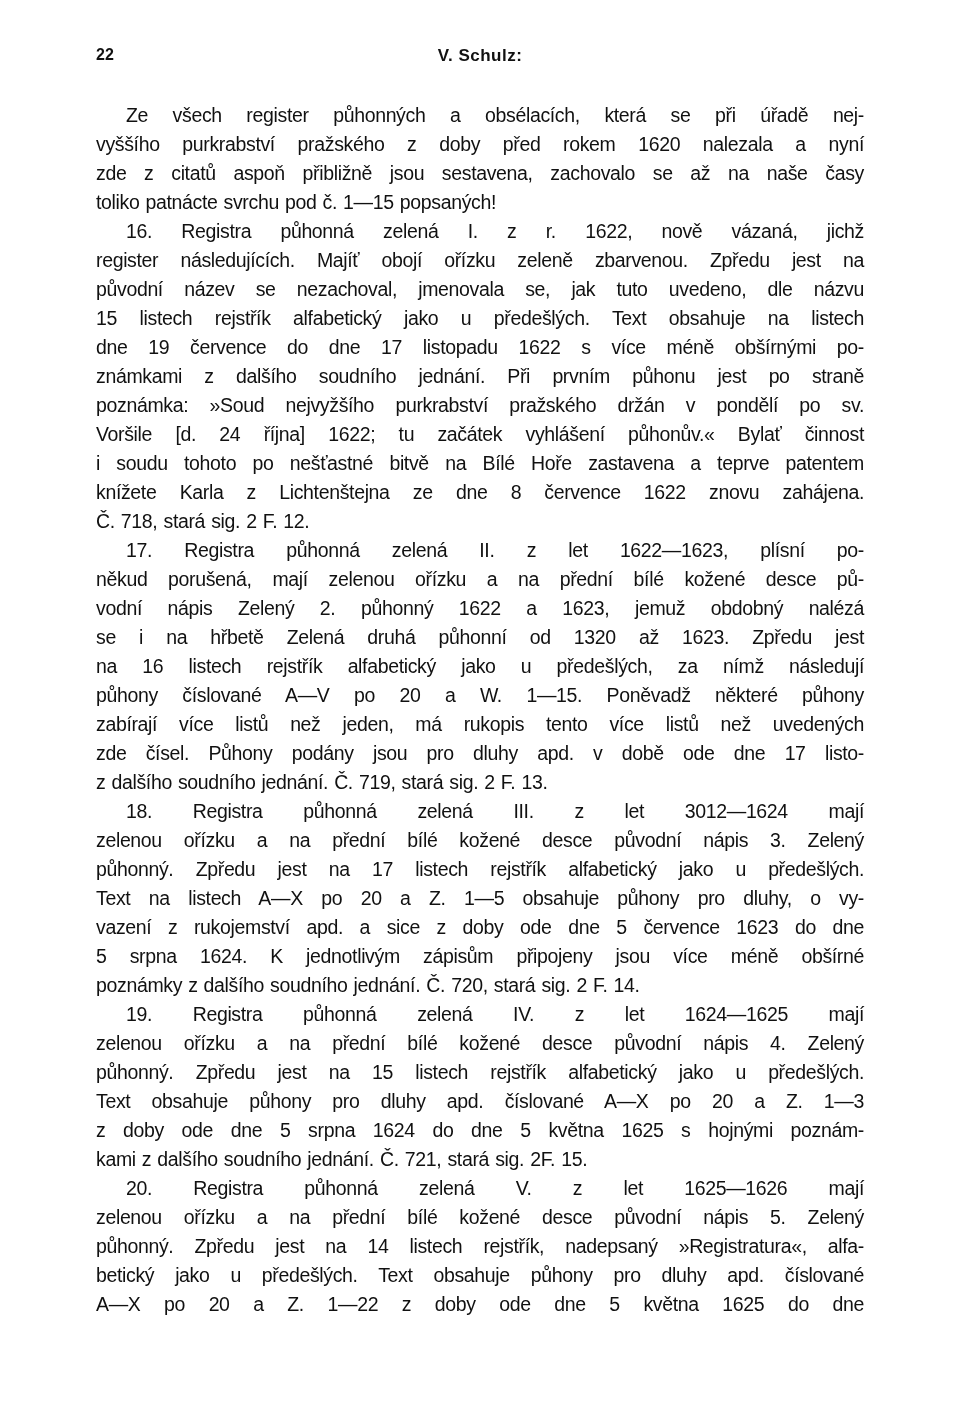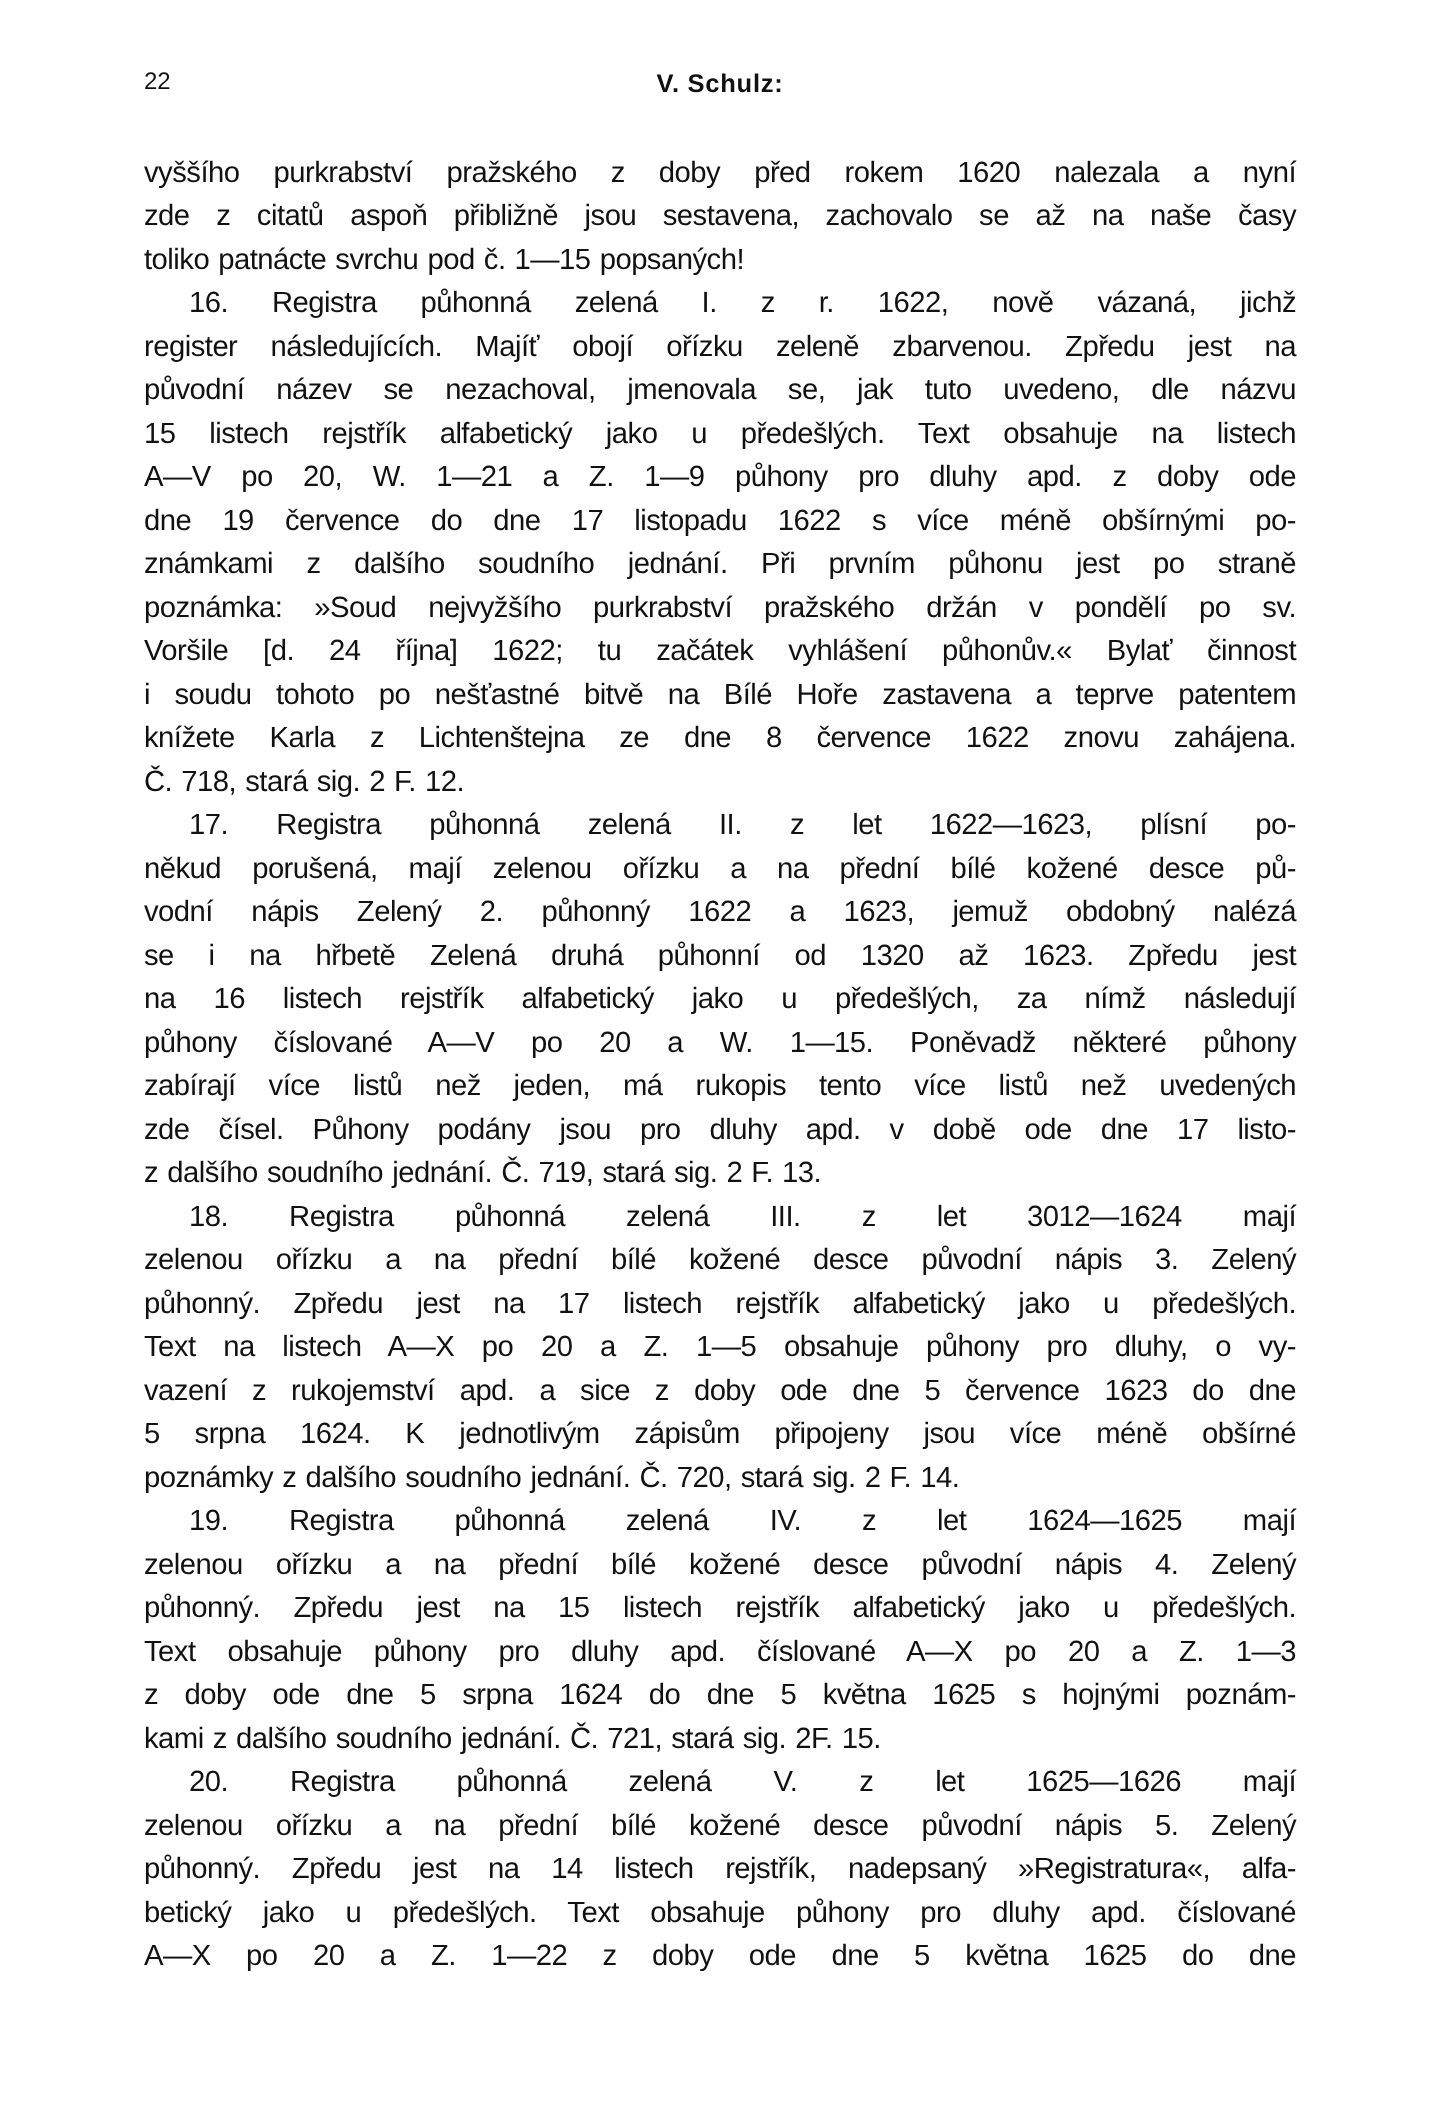--- a/index.html
+++ b/index.html
@@ -5,21 +5,21 @@
     html, body { margin: 0; padding: 0; background: #ffffff; }
     body { width: 960px; height: 1406px; position: relative; overflow: hidden; }
     .page {
       position: absolute; left: 0; top: 0; width: 960px; height: 1406px;
       background: #ffffff; color: #111111;
       font-family: "Liberation Sans Narrow", "Liberation Sans", sans-serif;
     }
     .header { position: absolute; top: 46px; left: 96px; width: 768px; height: 24px; }
     .page-number {
       position: absolute; left: 0; top: 0;
-      font-family: "Liberation Sans", sans-serif; font-weight: normal; font-size: 16px;
+      font-family: "Liberation Sans", sans-serif; font-weight: bold; font-size: 16px;
     }
     .running-head {
       position: absolute; left: 0; right: 0; top: 0; text-align: center;
       font-family: "Liberation Sans", sans-serif; font-weight: bold; font-size: 17px;
       letter-spacing: 0.5px;
     }
     .body-text { position: absolute; left: 96px; top: 101px; width: 768px; }
     .line {
       height: 29px; line-height: 29px; font-size: 19.5px; white-space: nowrap;
       text-align: justify; text-align-last: justify;
@@ -35,30 +35,30 @@
 <body>
 
 <div class="page">
   <div class="header">
     <span class="page-number">22</span>
     <div class="running-head">V. Schulz:</div>
   </div>
 
   <div class="body-text" id="body-text">
       <div>
+        <div class="line indent" style="width: 768px; display: block; box-sizing: border-box;">Ze všech register půhonných a obsélacích, která se při úřadě nej-</div>
         <div class="line" style="width: 768px; display: block; box-sizing: border-box;">vyššího purkrabství pražského z doby před rokem 1620 nalezala a nyní</div>
         <div class="line" style="width: 768px; display: block; box-sizing: border-box;">zde z citatů aspoň přibližně jsou sestavena, zachovalo se až na naše časy</div>
         <div class="line last" style="width: 400px; display: block; box-sizing: border-box;">toliko patnácte svrchu pod č. 1—15 popsaných!</div>
       </div>
       <div>
         <div class="line indent" style="width: 768px; display: block; box-sizing: border-box;">16. Registra půhonná zelená I. z r. 1622, nově vázaná, jichž</div>
         <div class="line" style="width: 768px; display: block; box-sizing: border-box;">register následujících. Majíť obojí ořízku zeleně zbarvenou. Zpředu jest na</div>
         <div class="line" style="width: 768px; display: block; box-sizing: border-box;">původní název se nezachoval, jmenovala se, jak tuto uvedeno, dle názvu</div>
         <div class="line" style="width: 768px; display: block; box-sizing: border-box;">15 listech rejstřík alfabetický jako u předešlých. Text obsahuje na listech</div>
-        <div class="line" style="width: 768px; display: block; box-sizing: border-box;">A—V po 20, W. 1—21 a Z. 1—9 půhony pro dluhy apd. z doby ode</div>
         <div class="line" style="width: 768px; display: block; box-sizing: border-box;">dne 19 července do dne 17 listopadu 1622 s více méně obšírnými po-</div>
         <div class="line" style="width: 768px; display: block; box-sizing: border-box;">známkami z dalšího soudního jednání. Při prvním půhonu jest po straně</div>
         <div class="line" style="width: 768px; display: block; box-sizing: border-box;">poznámka: »Soud nejvyžšího purkrabství pražského držán v pondělí po sv.</div>
         <div class="line" style="width: 768px; display: block; box-sizing: border-box;">Voršile [d. 24 října] 1622; tu začátek vyhlášení půhonův.« Bylať činnost</div>
         <div class="line" style="width: 768px; display: block; box-sizing: border-box;">i soudu tohoto po nešťastné bitvě na Bílé Hoře zastavena a teprve patentem</div>
         <div class="line" style="width: 768px; display: block; box-sizing: border-box;">knížete Karla z Lichtenštejna ze dne 8 července 1622 znovu zahájena.</div>
         <div class="line last" style="width: 213px; display: block; box-sizing: border-box;">Č. 718, stará sig. 2 F. 12.</div>
       </div>
       <div>
         <div class="line indent" style="width: 768px; display: block; box-sizing: border-box;">17. Registra půhonná zelená II. z let 1622—1623, plísní po-</div>

